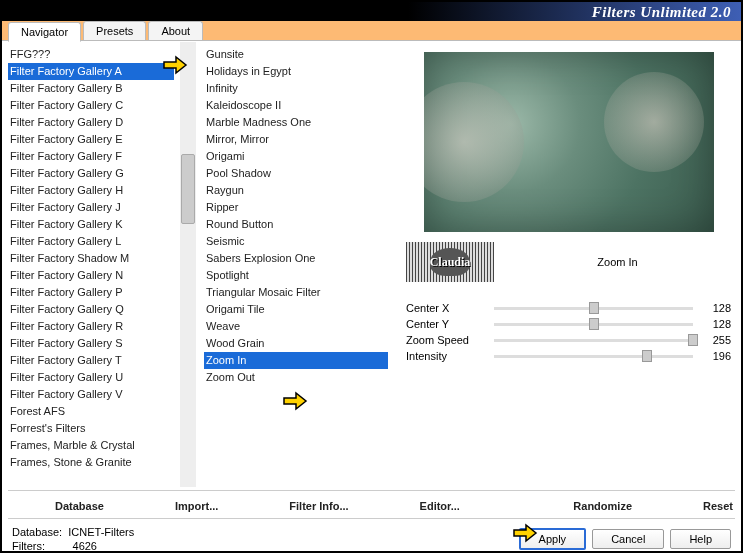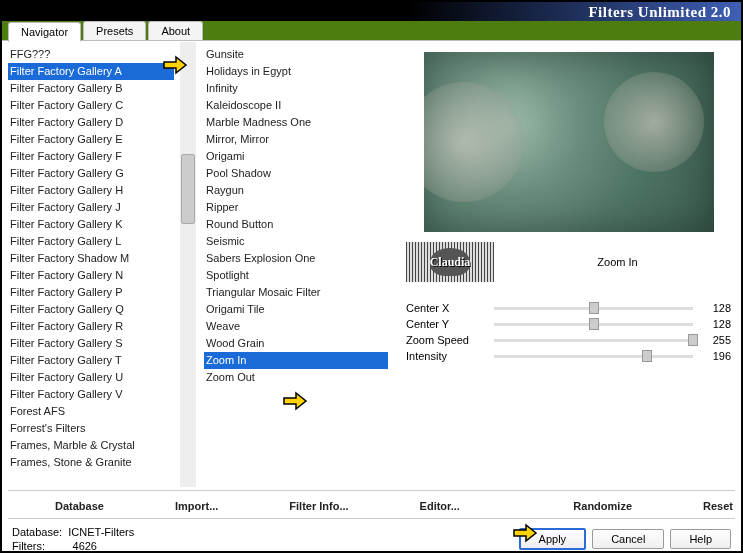--- a/index.html
+++ b/index.html
@@ -1,19 +1,19 @@
 <!DOCTYPE html>
 <html><head>
 <meta charset="utf-8">
 <style>
 * { margin: 0; padding: 0; box-sizing: border-box; font-family: "Segoe UI", Tahoma, sans-serif; font-size: 11px; }
 body { background: #fff; width: 743px; height: 553px; border: 2px solid #000; position: relative; overflow: hidden; }
 .titlebar { height: 20px; background: linear-gradient(to right, #000 0%, #000 55%, #3e5fb5 100%); display: flex; justify-content: flex-end; align-items: center; padding-right: 10px; }
-.titlebar span { color: #fff; font-weight: bold; font-size: 15px; font-family: Georgia, serif; letter-spacing: 0.5px; }
-.tabs { display: flex; padding: 0 6px; border-bottom: 1px solid #bbb; background: #4d7c0f; position: relative; top: -1px; }
+.titlebar span { color: #fff; font-style: italic; font-weight: bold; font-size: 15px; font-family: Georgia, serif; letter-spacing: 0.5px; }
+.tabs { display: flex; padding: 0 6px; border-bottom: 1px solid #bbb; background: #fdba74; position: relative; top: -1px; }
 .tab { padding: 3px 12px; border: 1px solid #bbb; border-bottom: none; background: #f4f4f4; margin-right: 2px; cursor: pointer; border-radius: 3px 3px 0 0; }
 .tab.active { background: #fff; position: relative; top: 1px; border-bottom: 1px solid #fff; margin-bottom: -1px; }
 .content { display: flex; height: 445px; }
 .col1 { width: 194px; overflow: hidden; position: relative; display: flex; }
 .col1 .list { flex: 1; padding: 4px 6px; overflow: hidden; line-height: 17px; }
 .col1 .scrollbar { width: 16px; background: #eee; position: relative; }
 .col1 .thumb { position: absolute; top: 112px; width: 14px; left: 1px; height: 70px; background: #ccc; border: 1px solid #aaa; border-radius: 2px; }
 .col2 { width: 200px; padding: 4px 8px; line-height: 17px; }
 .col3 { flex: 1; padding: 6px 10px; display: flex; flex-direction: column; }
 .list-item { cursor: pointer; padding: 0 2px; white-space: nowrap; color: #222; }

